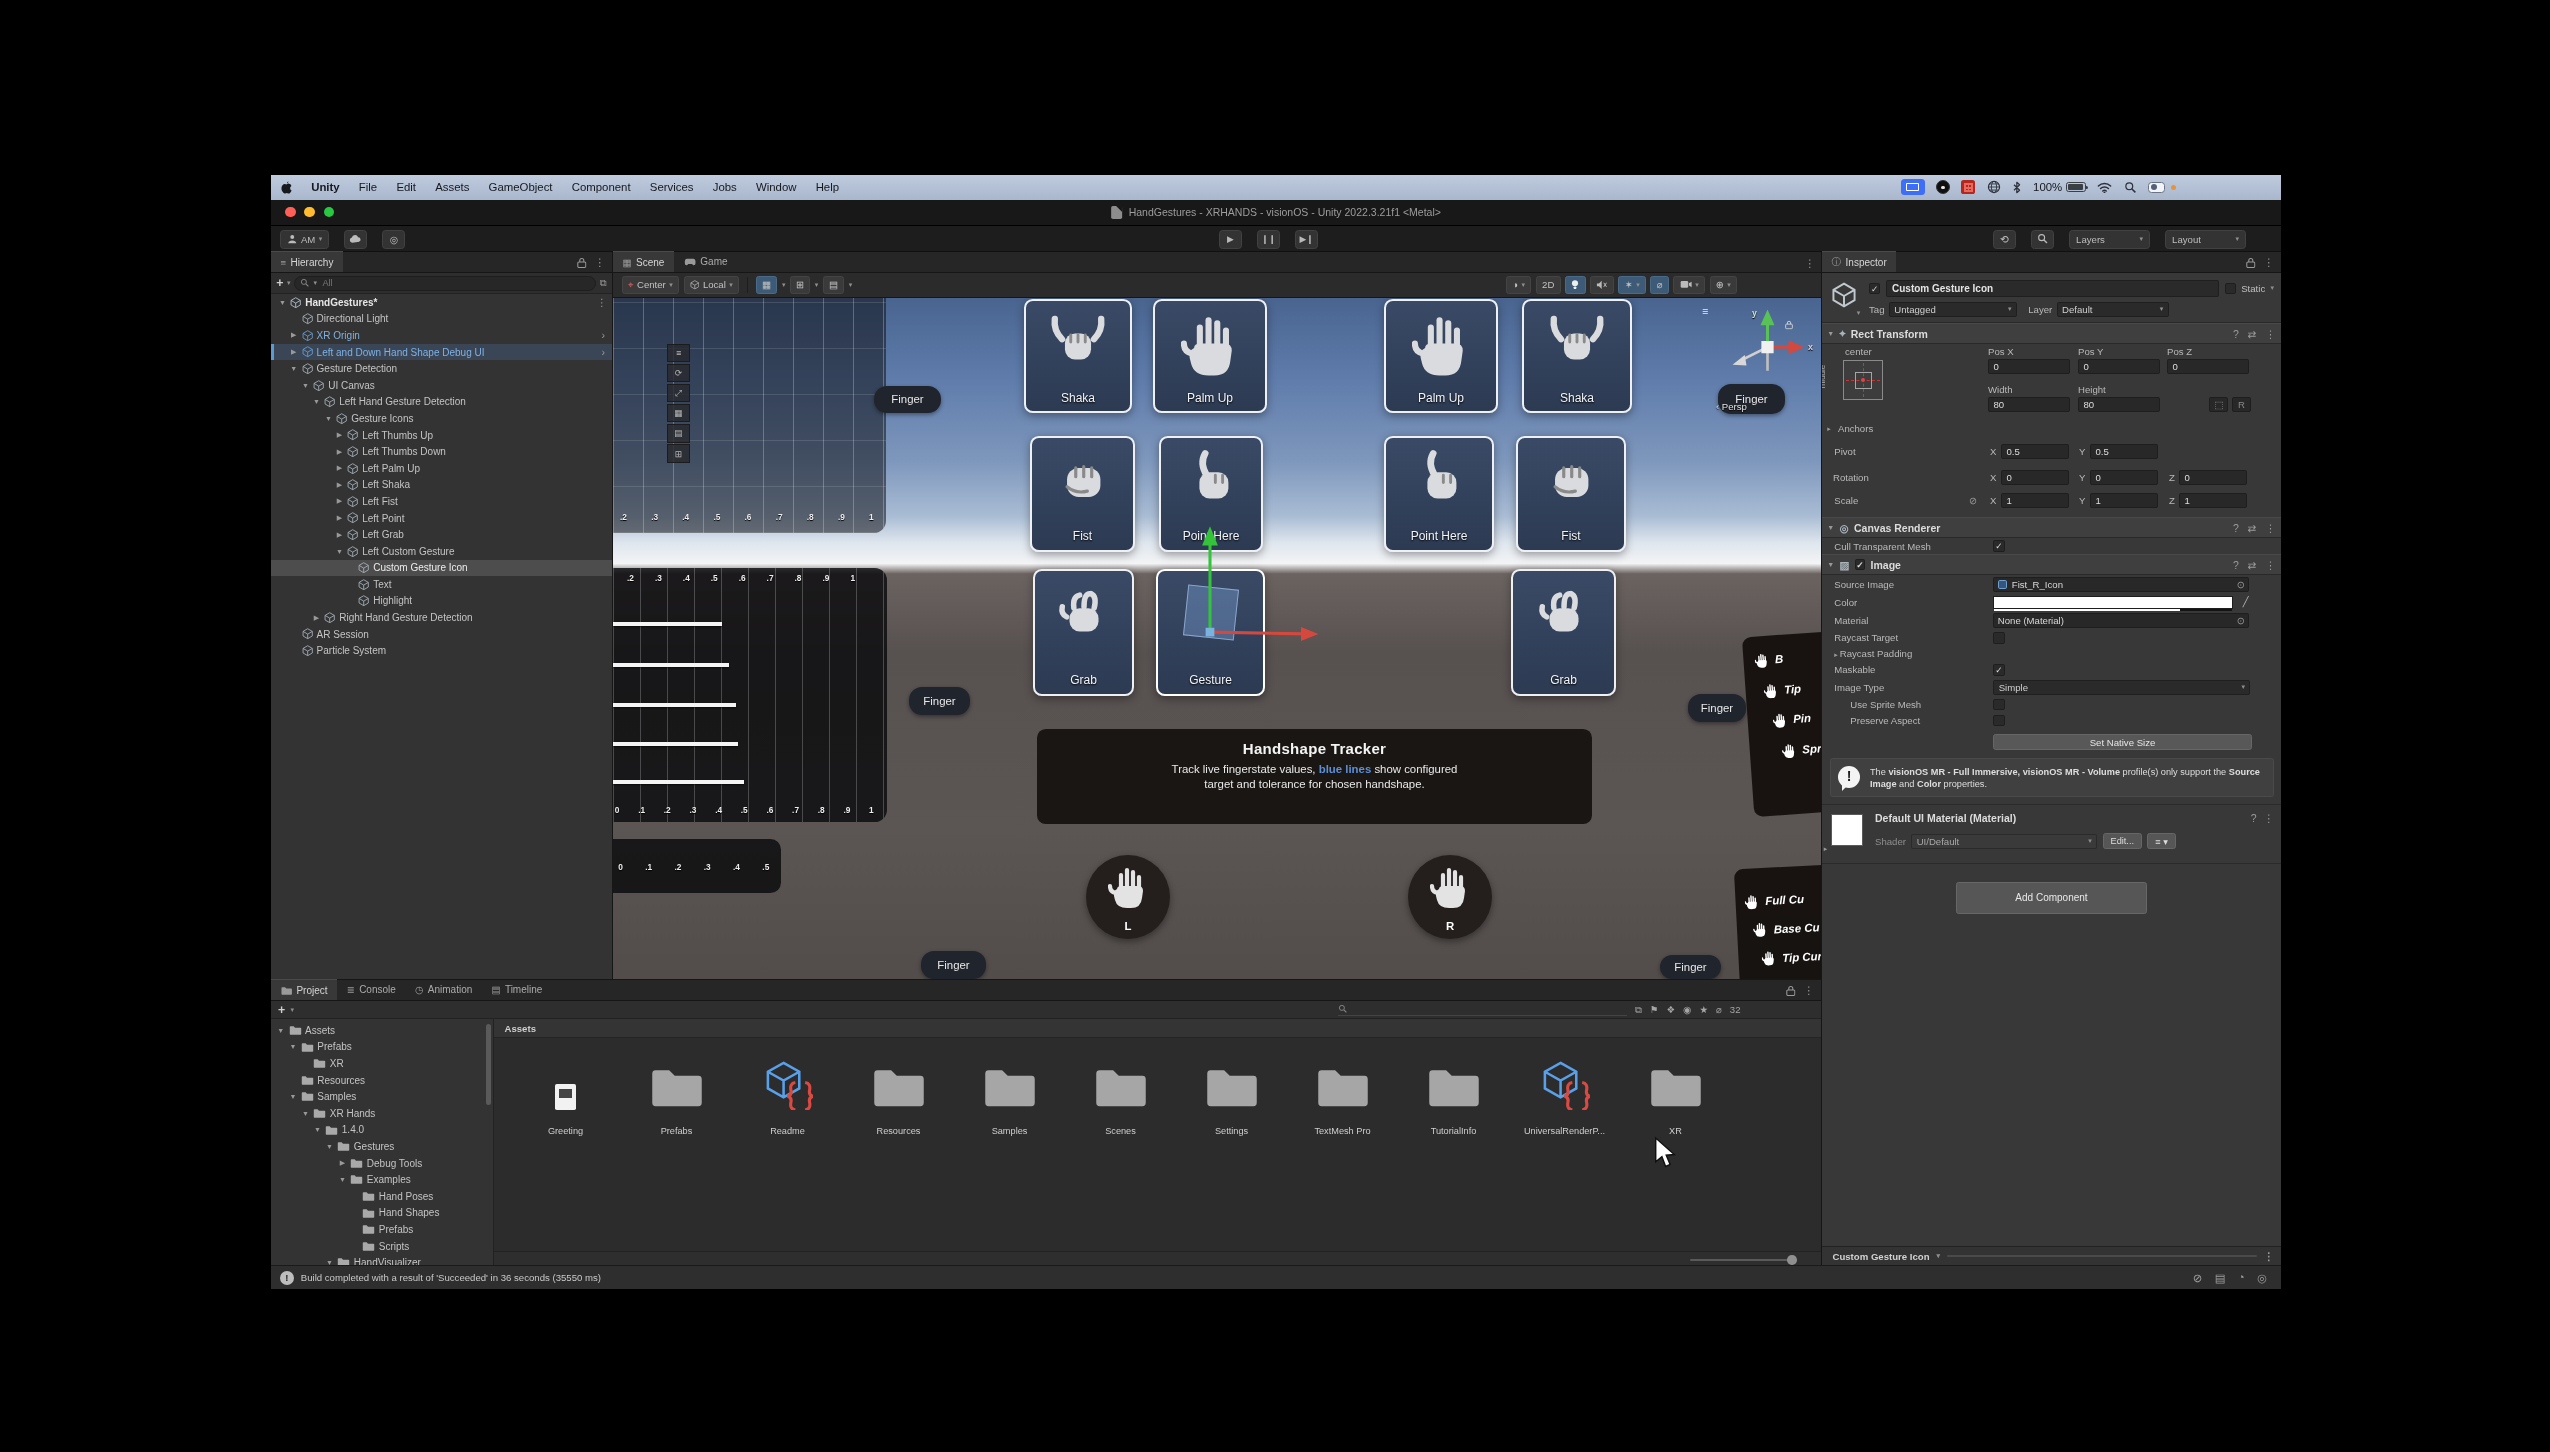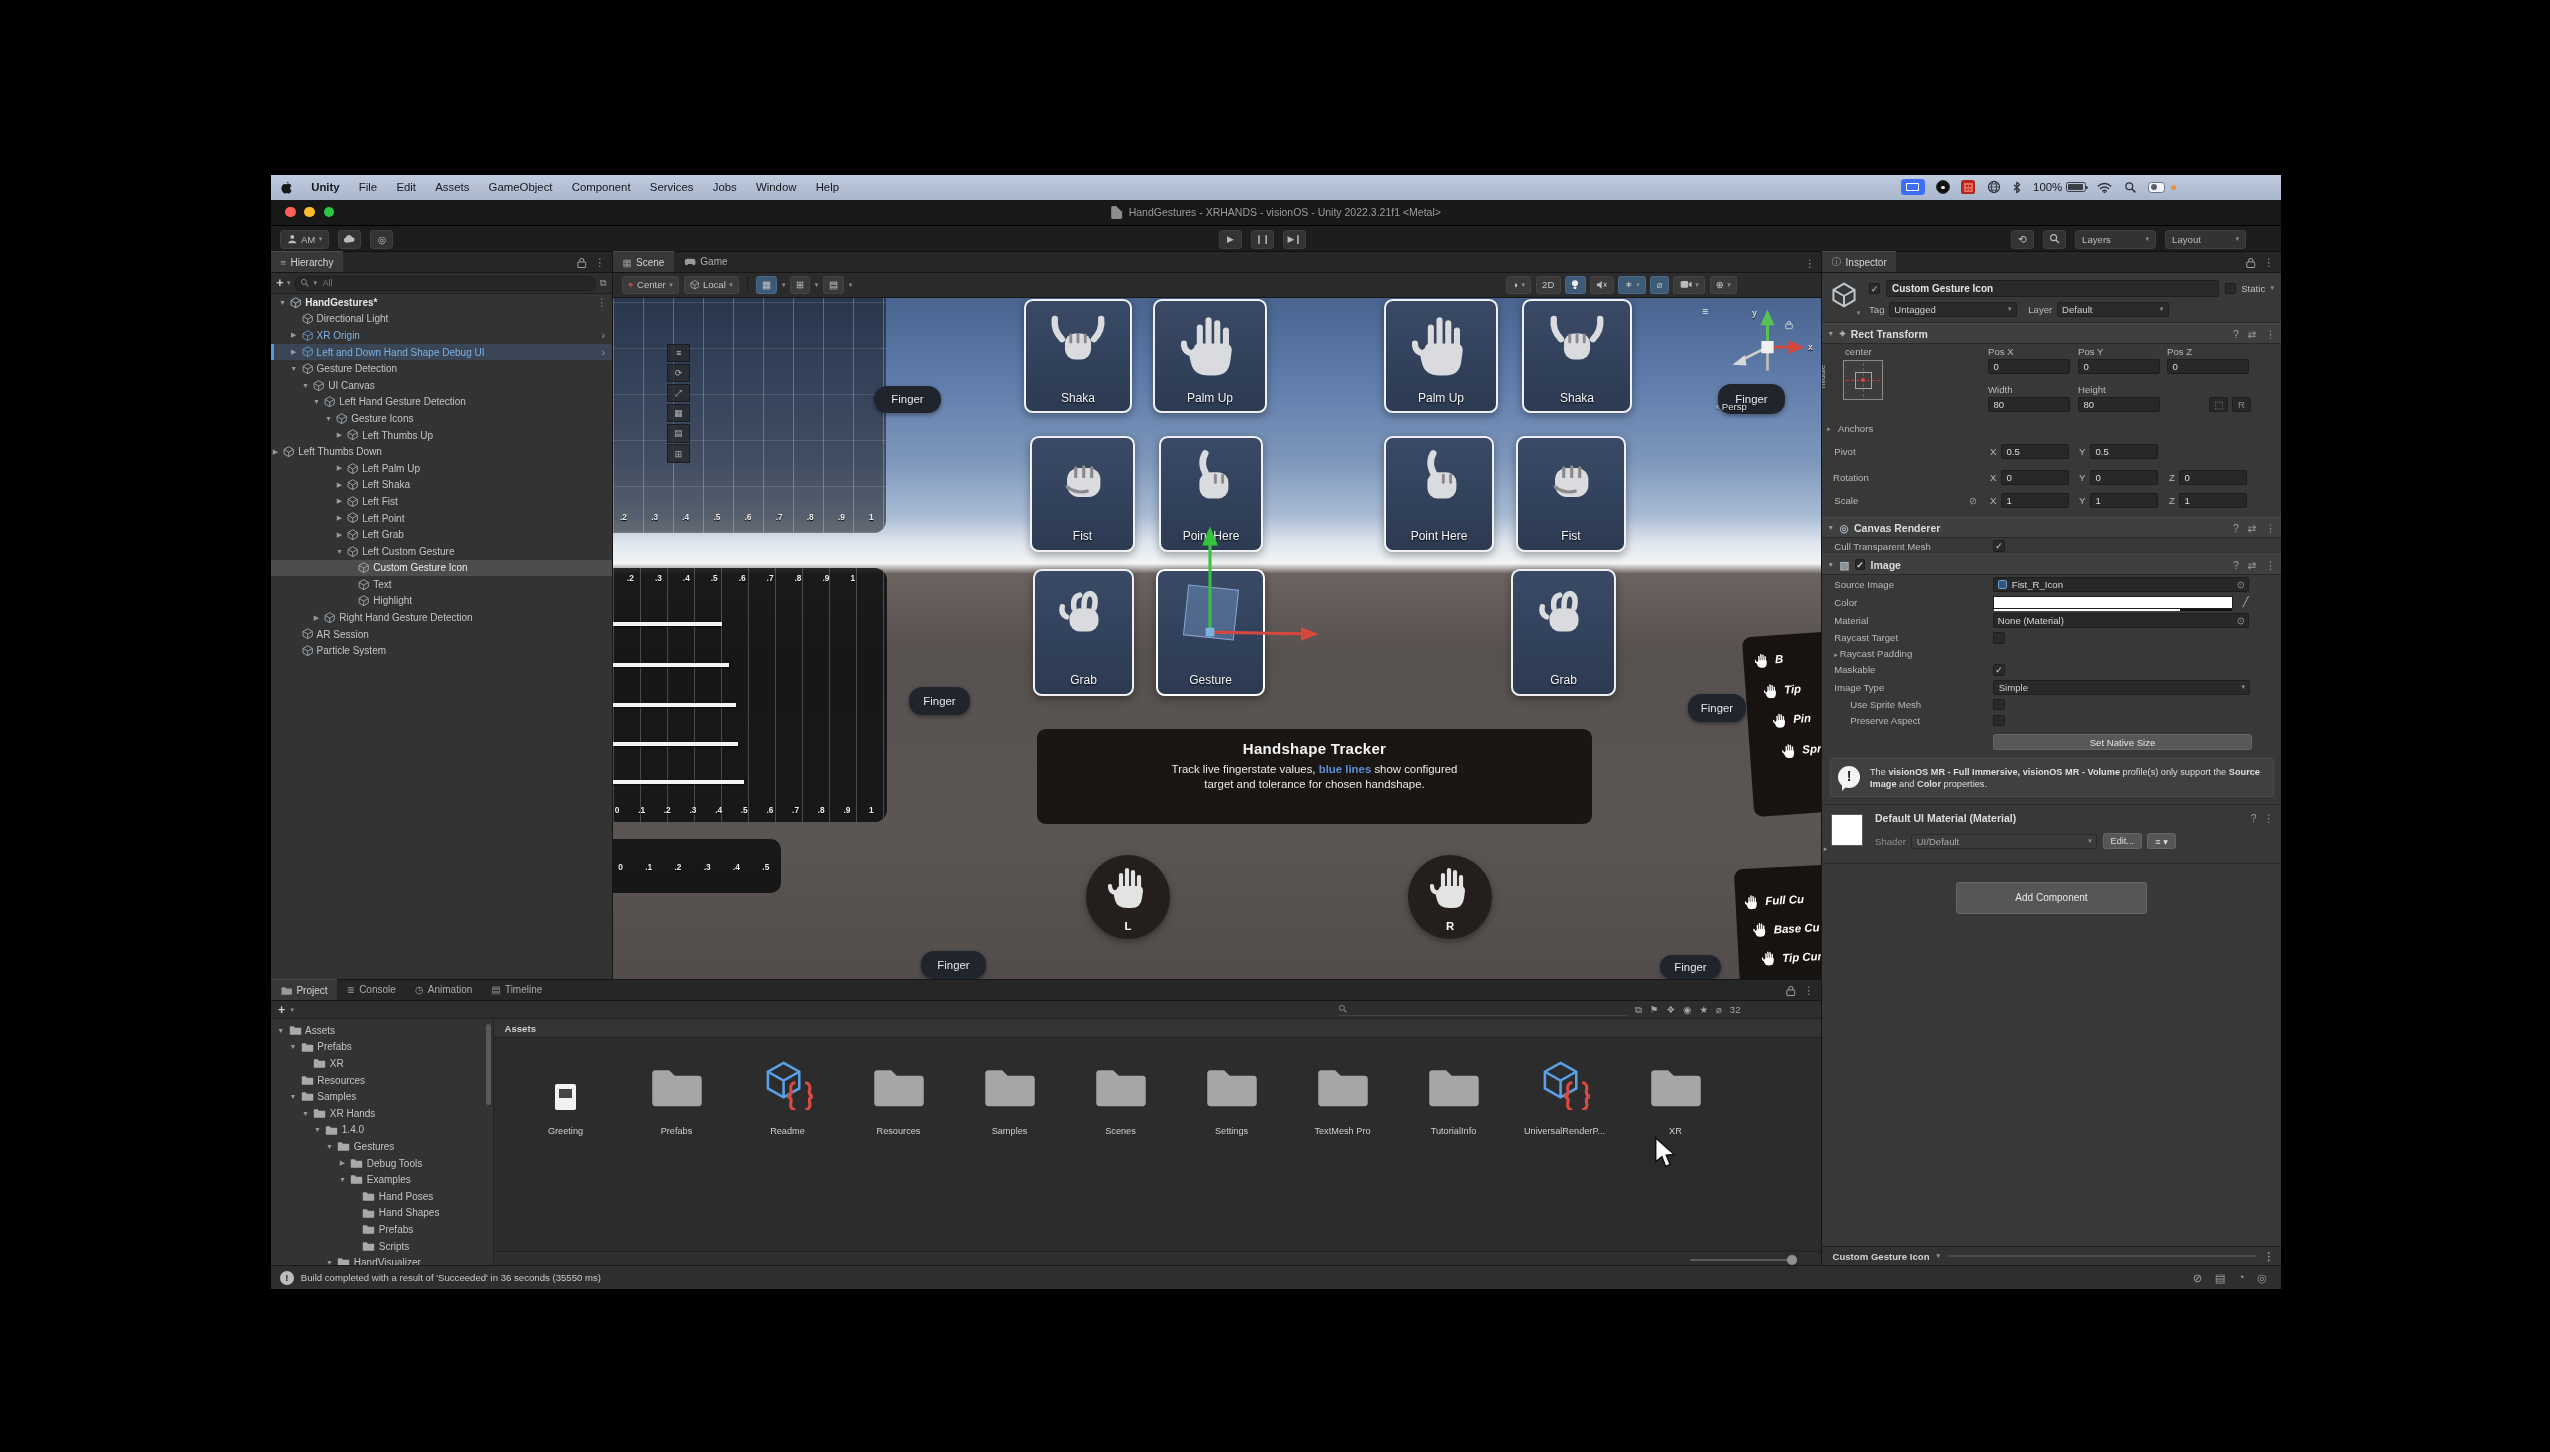--- a/index.html
+++ b/index.html
@@ -27,21 +27,21 @@
   .orangedot{width:5.3px;height:5.3px;border-radius:50%;background:#e8923a;margin-left:-6.1px;}
   
   #titlebar{position:absolute;left:0;top:24.5px;width:2010px;height:26px;background:#181818;border-bottom:0.9px solid #000;display:flex;align-items:center;}
   .tl{width:10.5px;height:10.5px;border-radius:50%;margin-left:8.8px;}
   .tl.r{background:#ff5f57;margin-left:14px;}.tl.y{background:#febc2e;margin-left:8.8px;}.tl.g{background:#28c840;margin-left:8.8px;}
   #wintitle{position:absolute;left:50%;transform:translateX(-50%);color:#9d9d9d;font-size:10.5px;display:flex;align-items:center;gap:6.1px;white-space:nowrap;}
   .docico{width:11.4px;height:13px;background:#8d8d8d;border-radius:1.8px;position:relative;}
   .docico:after{content:"";position:absolute;right:0;top:0;border:3.1px solid #181818;border-left-color:transparent;border-bottom-color:transparent;}
   
   #toolbar{position:absolute;left:0;top:51px;width:2010px;height:26px;background:#1d1d1d;border-bottom:0.9px solid #101010;}
-  .tbgroup{position:absolute;display:flex;align-items:flex-start;gap:9px;}
+  .tbgroup{position:absolute;display:flex;align-items:flex-start;gap:15px;}
   .tbtn{height:19px;background:#333;border:0.9px solid #414141;border-radius:3.5px;color:#bdbdbd;display:flex;align-items:center;justify-content:center;padding:0 6.1px;font-size:9.6px;gap:3.5px;}
   .tbtn.iconb{width:23px;padding:0;}
   .playglyph{font-size:8.8px;color:#b9b9b9;}
   .ddarr{font-size:7px;color:#8f8f8f;}
   
   .tabbar{height:21px;background:#262626;border-bottom:0.9px solid #161616;display:flex;align-items:flex-end;position:relative;}
   .tab{height:21px;display:flex;align-items:center;gap:4.4px;padding:0 9.6px;color:#ababab;font-size:10px;background:transparent;}
   .tab.active{background:#383838;border-top:0.9px solid #4a4a4a;color:#d6d6d6;}
   .tabic{font-size:9.6px;color:#9a9a9a;}
   .tabtools{margin-left:auto;display:flex;align-items:center;gap:8px;padding:0 7px 3.5px 0;color:#9a9a9a;}
@@ -478,21 +478,21 @@
           </svg>
           <span class="">Gesture Icons</span>
         </div>
         <div class="hrow" style="padding-left: 64px;">
           <span class="arr">▶</span>
           <svg class="ic" width="11.4" height="11.4" viewBox="0 0 16 16" style="color:#a8b3bc">
             <use href="#s-cube"></use>
           </svg>
           <span class="">Left Thumbs Up</span>
         </div>
-        <div class="hrow" style="">
+        <div class="hrow" style="padding-left: 64px;">
           <span class="arr">▶</span>
           <svg class="ic" width="11.4" height="11.4" viewBox="0 0 16 16" style="color:#a8b3bc">
             <use href="#s-cube"></use>
           </svg>
           <span class="">Left Thumbs Down</span>
         </div>
         <div class="hrow" style="padding-left: 64px;">
           <span class="arr">▶</span>
           <svg class="ic" width="11.4" height="11.4" viewBox="0 0 16 16" style="color:#a8b3bc">
             <use href="#s-cube"></use>

